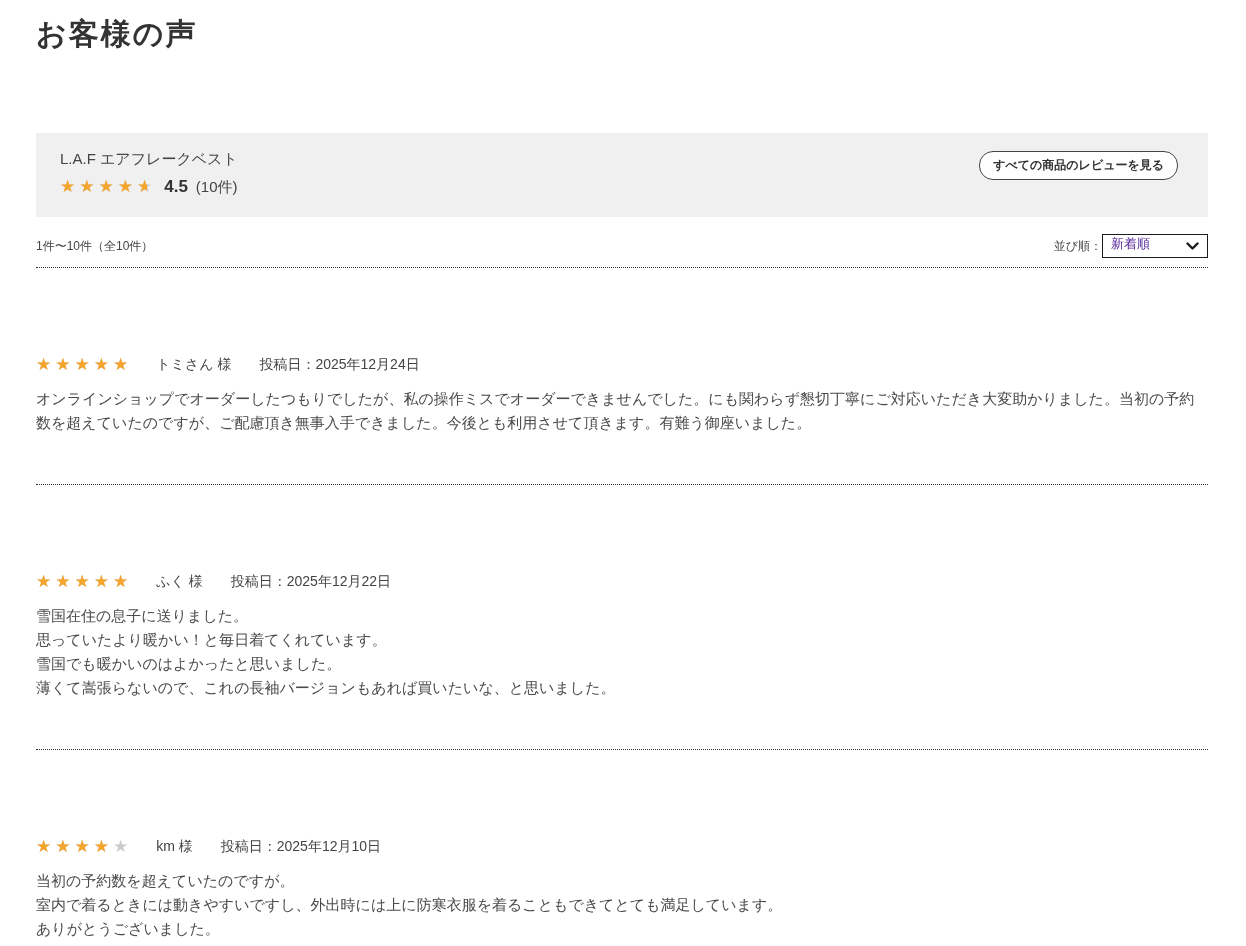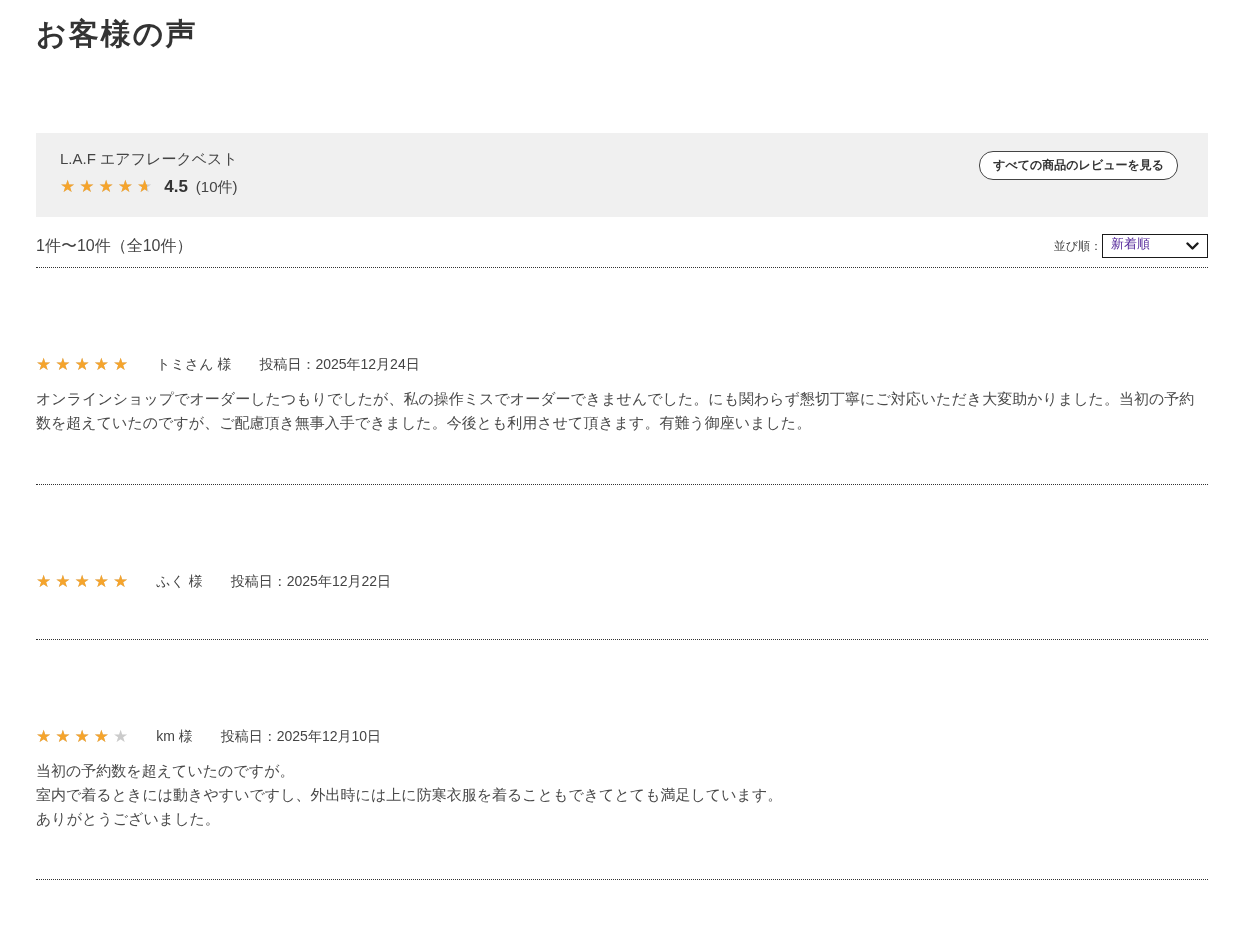--- a/index.html
+++ b/index.html
@@ -71,21 +71,21 @@
 
   
   .list-controls {
     margin-top: 17px;
     display: flex;
     justify-content: space-between;
     align-items: center;
     padding-bottom: 9px;
     border-bottom: 1px dotted #333;
   }
-  .pagination-info { font-size: 16px; color: #444; }
+  .pagination-info { font-size: 12px; color: #444; }
   .sort-wrap { display: flex; align-items: center; }
   .sort-label { font-size: 12px; color: #444; }
   .sort-select {
     width: 106px;
     height: 24px;
     border: 1px solid #1a1a1a;
     background: #fff;
     display: flex;
     justify-content: space-between;
     padding: 0 8px;
@@ -159,20 +159,26 @@
           <p>オンラインショップでオーダーしたつもりでしたが、私の操作ミスでオーダーできませんでした。にも関わらず懇切丁寧にご対応いただき大変助かりました。当初の予約数を超えていたのですが、ご配慮頂き無事入手できました。今後とも利用させて頂きます。有難う御座いました。</p>
         </div>
   </div>
 
   <div class="review-item">
     <div class="review-header">
       <span><span class="stars" style="color: rgb(203, 203, 203);"><span>★★★★★</span><span class="stars-fg" style="width: 100%; color: rgb(245, 164, 44);">★★★★★</span></span></span>
       <span class="reviewer-name">ふく 様</span>
       <span class="review-date">投稿日：2025年12月22日</span>
     </div>
+    <div class="review-body">
+          <p>雪国在住の息子に送りました。</p>
+          <p>思っていたより暖かい！と毎日着てくれています。</p>
+          <p>雪国でも暖かいのはよかったと思いました。</p>
+          <p>薄くて嵩張らないので、これの長袖バージョンもあれば買いたいな、と思いました。</p>
+        </div>
   </div>
 
   <div class="review-item">
     <div class="review-header">
       <span><span class="stars" style="color: rgb(203, 203, 203);"><span>★★★★★</span><span class="stars-fg" style="width: 80%; color: rgb(245, 164, 44);">★★★★★</span></span></span>
       <span class="reviewer-name">km 様</span>
       <span class="review-date">投稿日：2025年12月10日</span>
     </div>
     <div class="review-body">
           <p>当初の予約数を超えていたのですが。</p>

